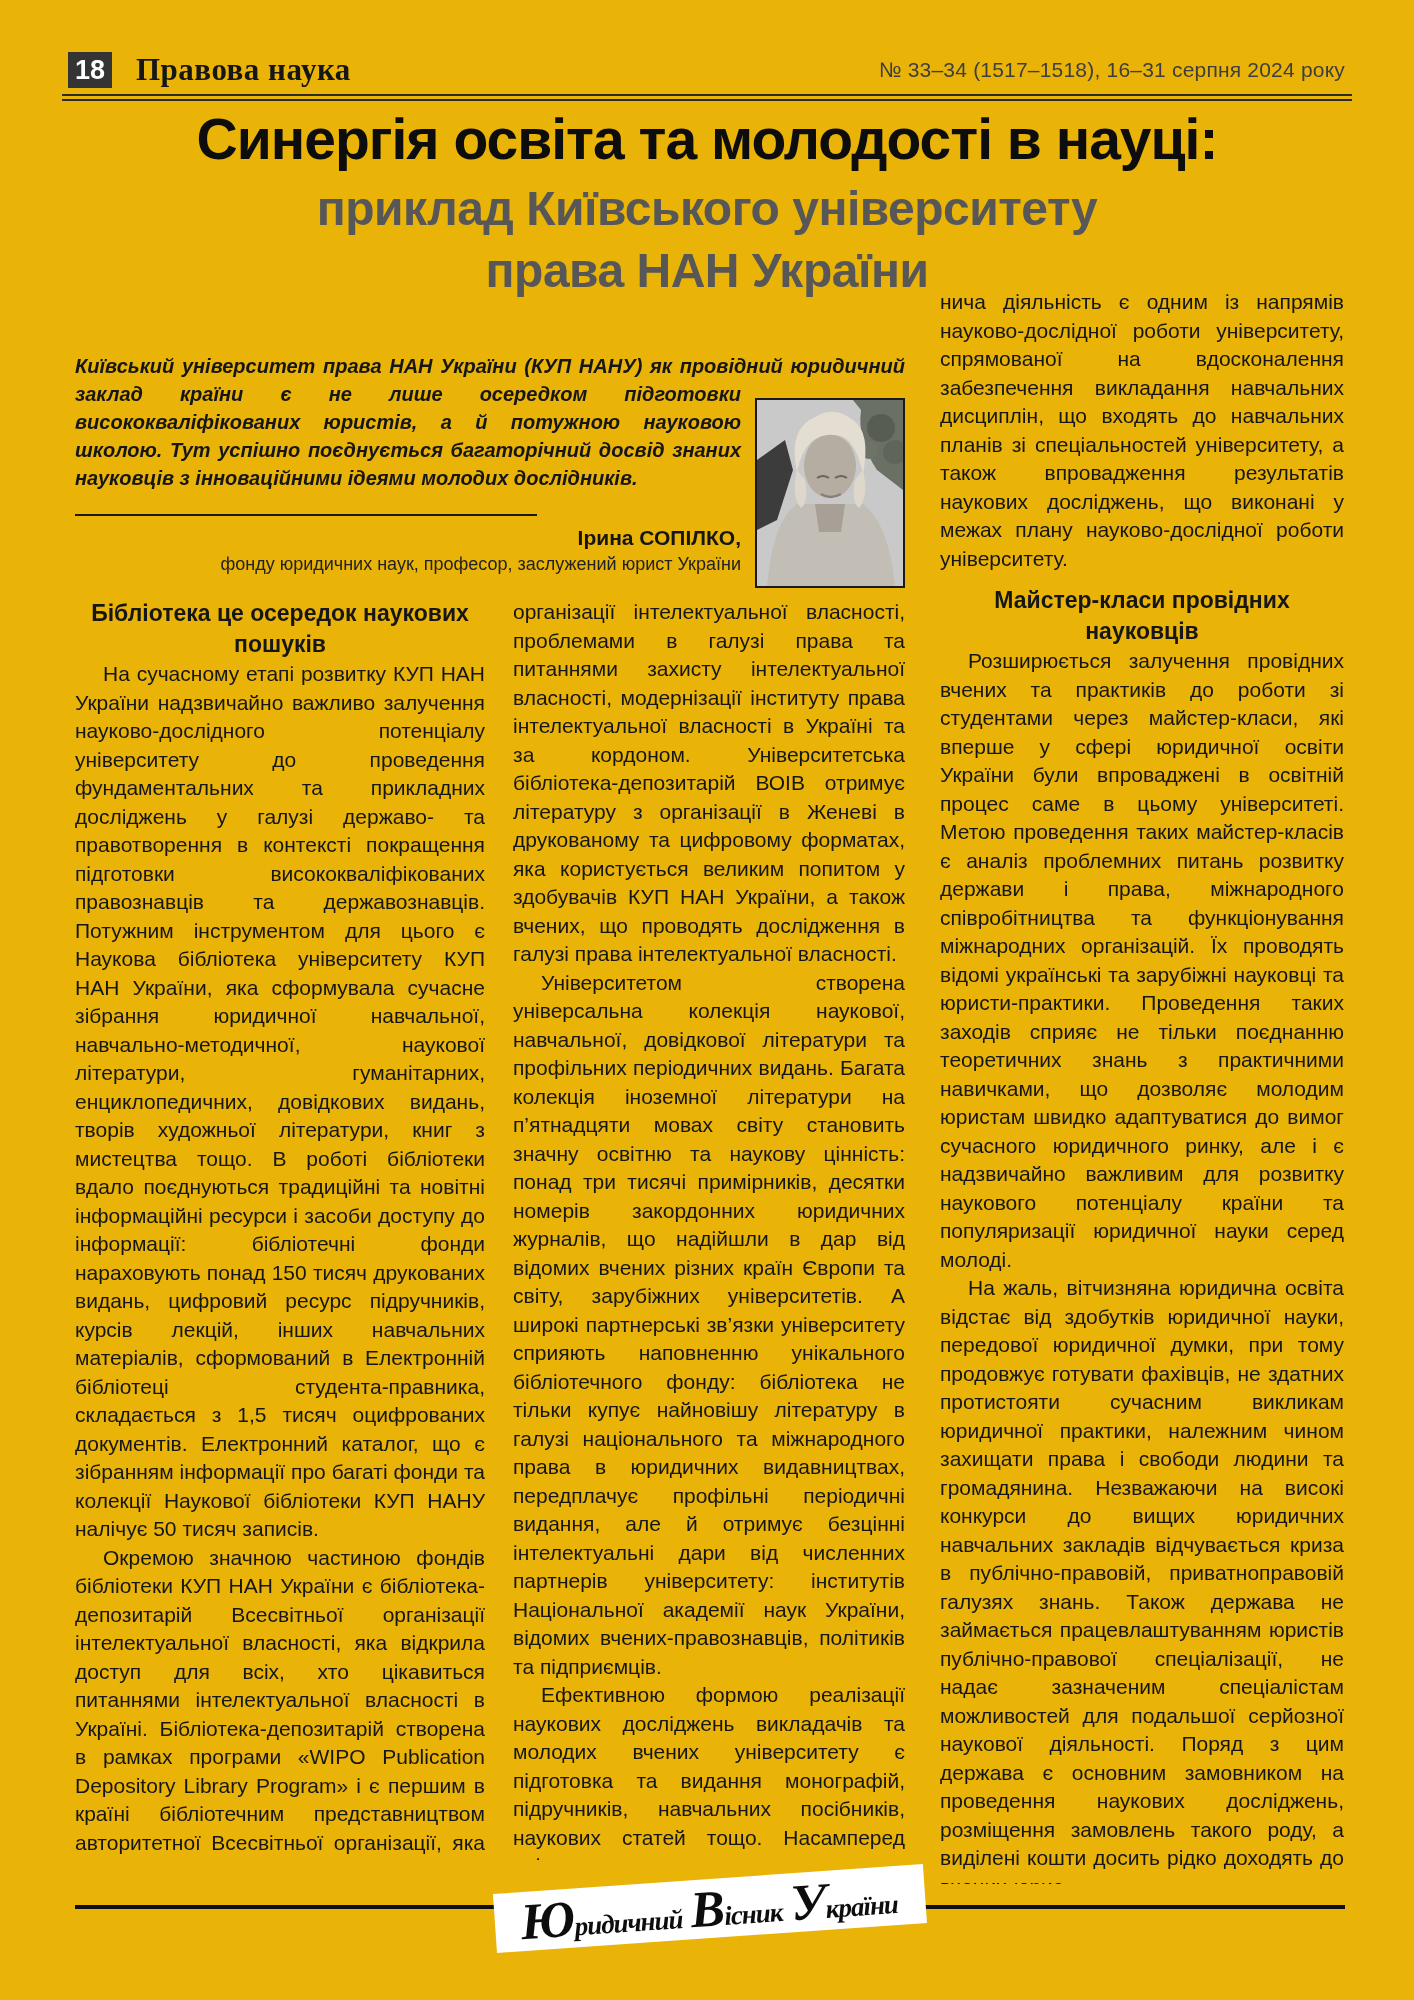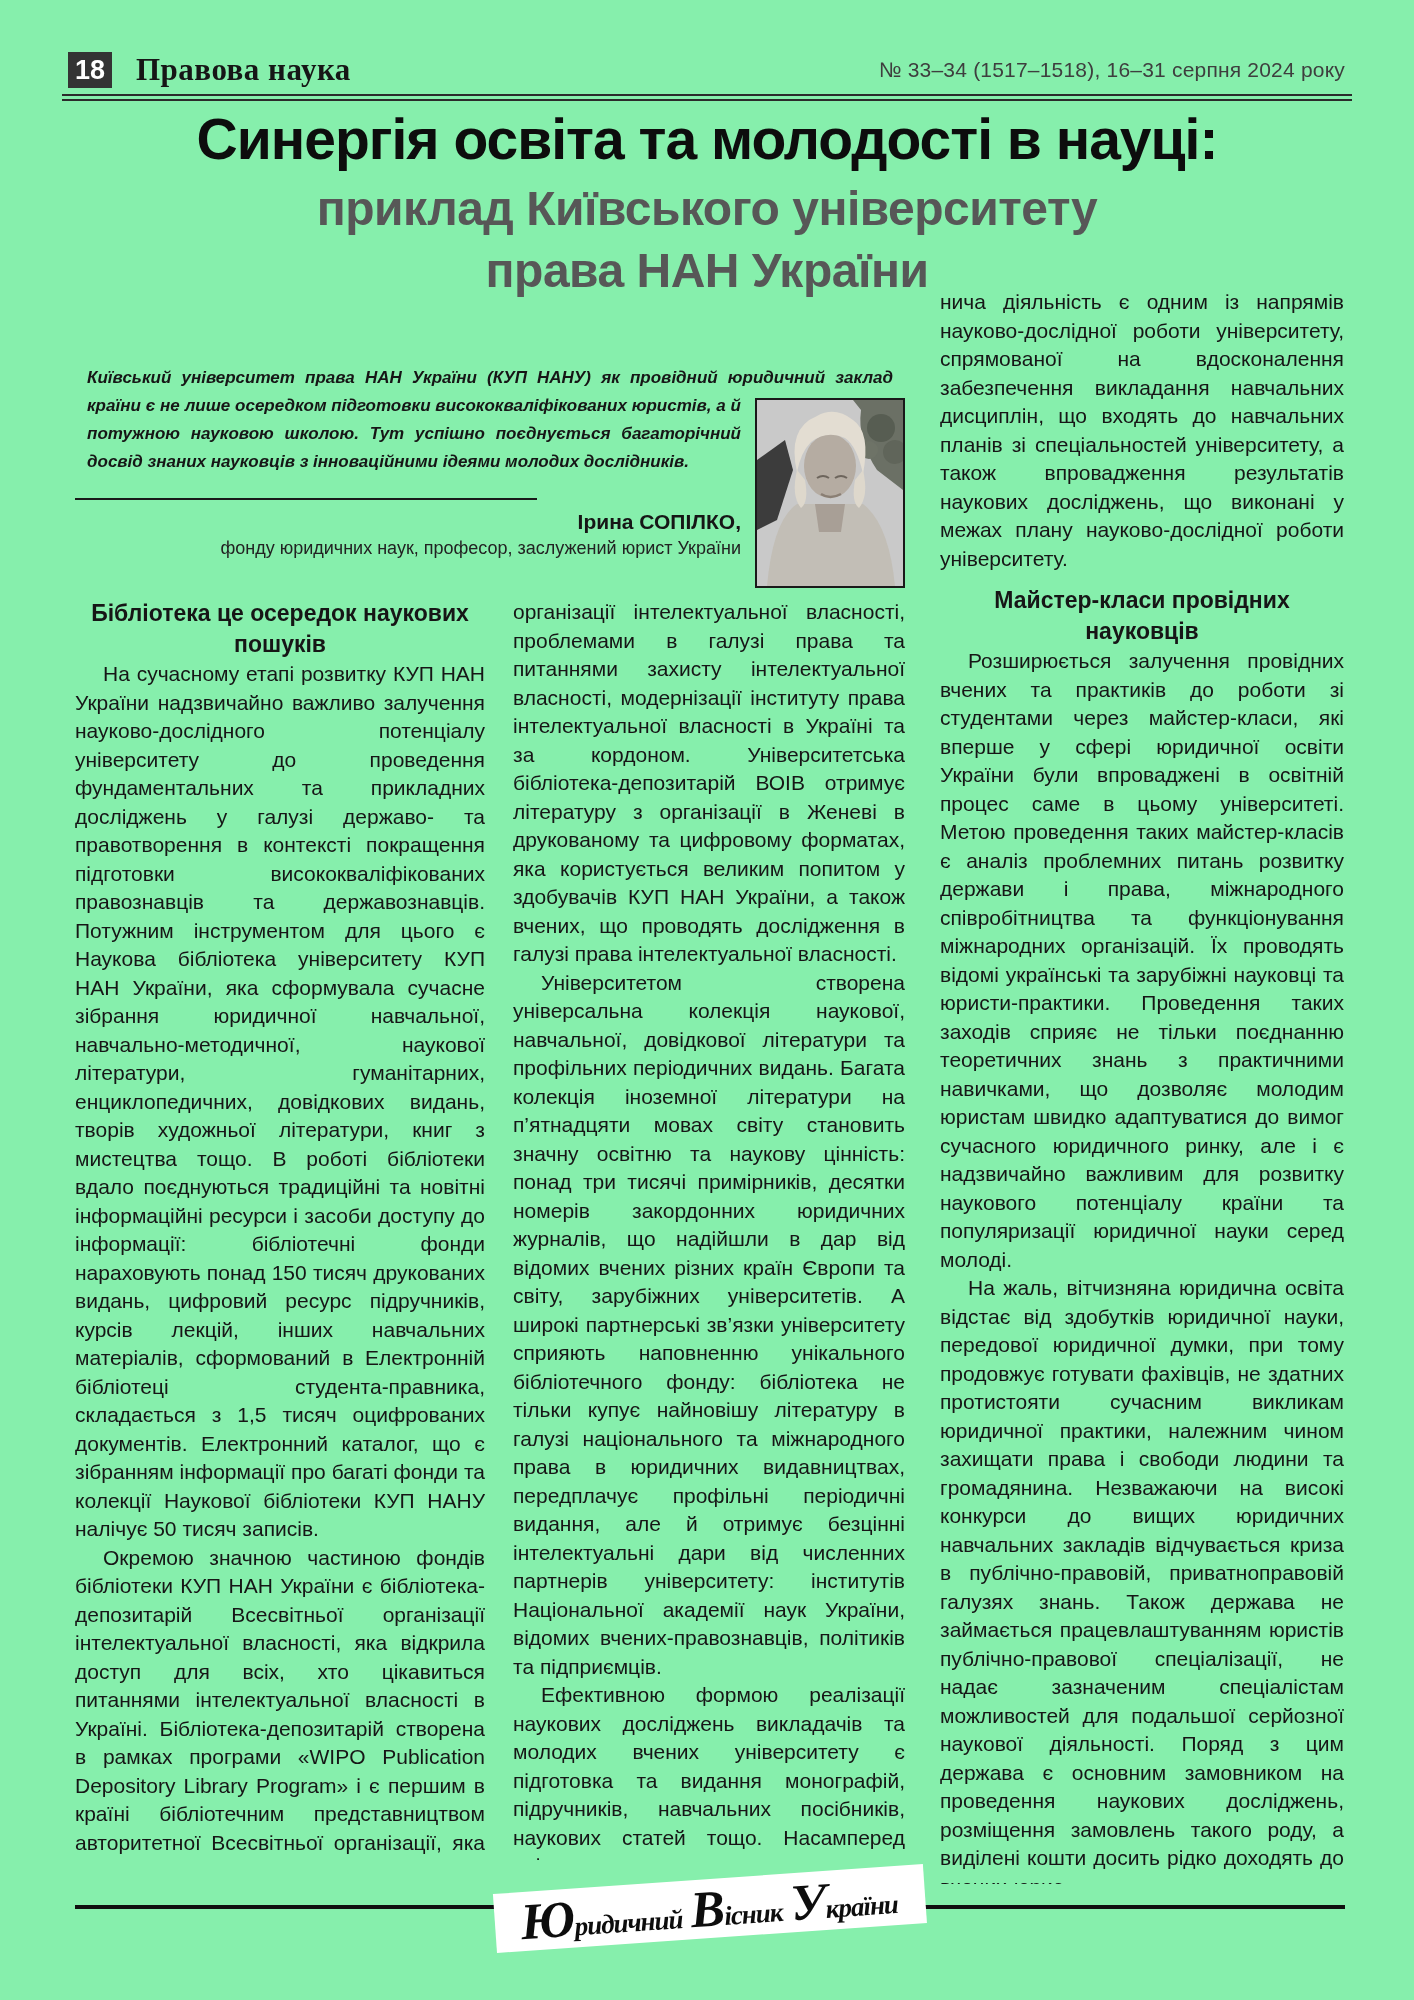--- a/index.html
+++ b/index.html
@@ -1,20 +1,20 @@
 <!DOCTYPE html>
 <html lang="uk"><head>
 <meta charset="utf-8">
 <style>
   html,body{margin:0;padding:0;background:#e8e8e8;}
   .page{
     position:relative;
     width:1414px;height:2000px;
     margin:0 auto;
-    background:#86efac;
+    background:#eab308;
     font-family:"Liberation Sans", sans-serif;
     color:#161616;
     overflow:hidden;
   }
   
   .header-row{
     position:absolute;left:68px;top:52px;right:69px;
     display:flex;align-items:center;
   }
   .page-number{
@@ -56,22 +56,22 @@
   }
   .float-spacer{float:right;width:0;height:46px;}
   .portrait{
     float:right;clear:right;
     width:146px;height:186px;
     border:2px solid #1a1a1a;
     margin:0 0 10px 14px;
     background:#cfcfcf;
   }
   .lead-text{
-    font-size:17px;font-weight:bold;font-style:italic;
-    line-height:28px;text-align:justify;margin:12px;
+    font-size:20px;font-weight:bold;font-style:italic;
+    line-height:28px;text-align:justify;margin:0;
   }
   .byline-rule{
     border-top:2px solid #1a1a1a;
     width:462px;
     margin:22px 0 10px 0;
   }
   .byline-name{
     font-size:21px;font-weight:bold;text-align:right;margin:0;
   }
   .byline-title{

